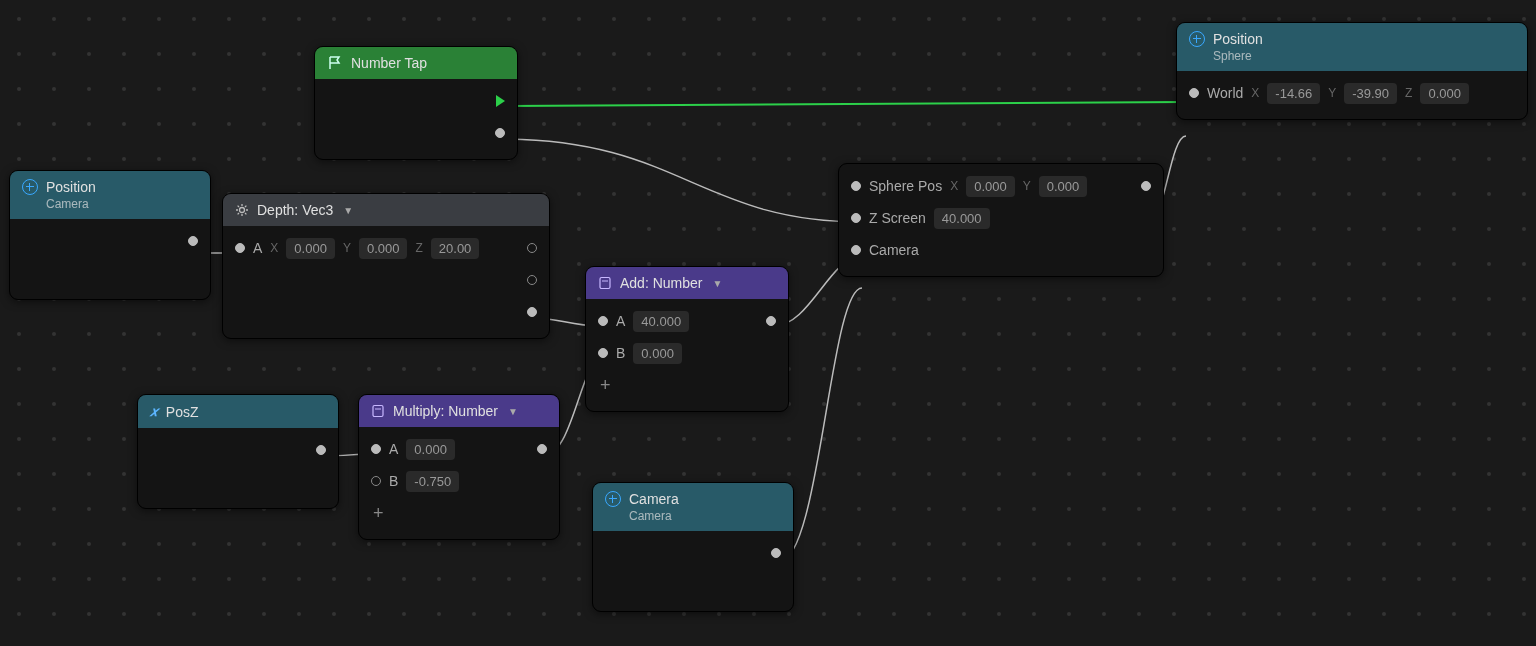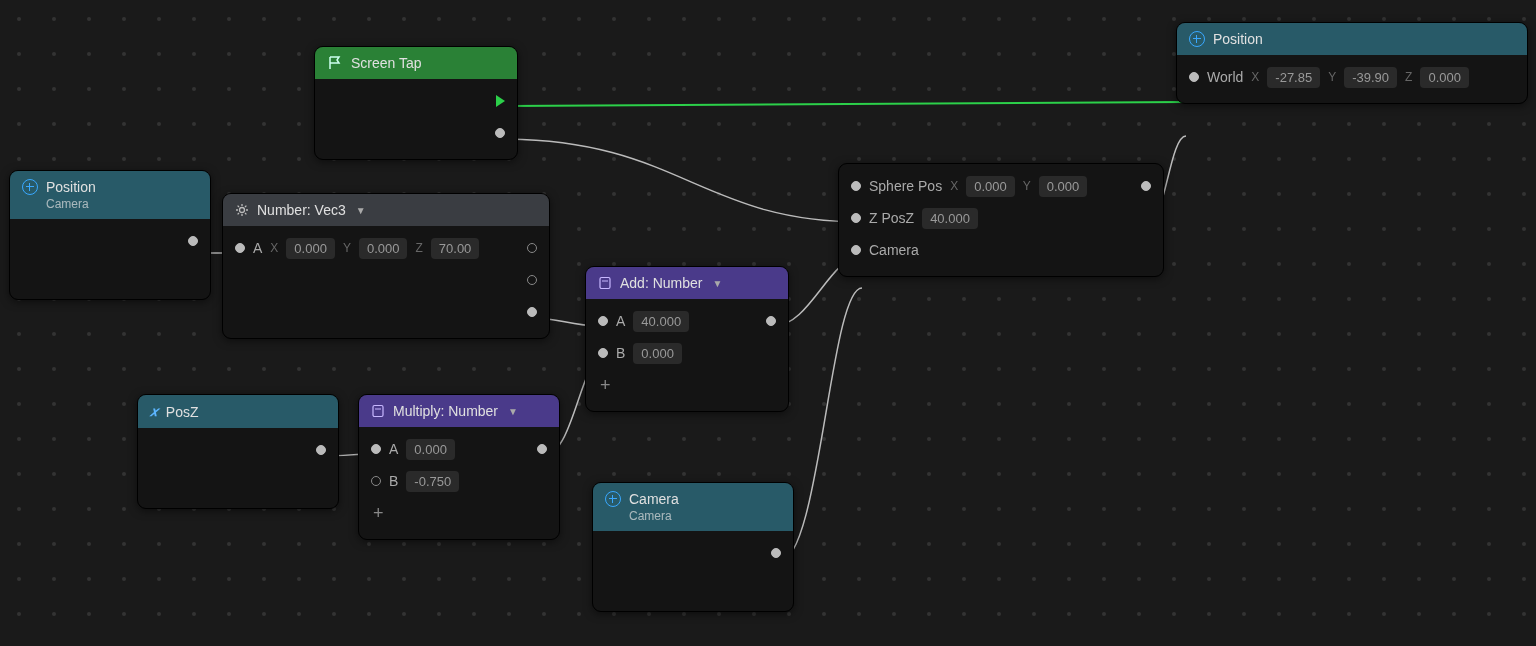--- a/index.html
+++ b/index.html
@@ -950,53 +950,53 @@
     </div>
     <div class="row"></div>
   </div>
 </div>
 
 <div class="node" style="left:314px; top:46px; width:204px;">
   <div class="node-header header-green">
     <svg width="16" height="16">
         <path d="M3 2 L3 14 M3 2 L12 2 L10 5 L12 8 L3 8" stroke="#cfe" stroke-width="1.5" fill="none"></path>
       </svg>
-    <span>Screen Tap</span>
+    <span>Number Tap</span>
   </div>
   <div class="node-body">
     <div class="row">
       <div class="spacer"></div>
       <div class="tri"></div>
     </div>
     <div class="row">
       <div class="spacer"></div>
       <div class="port filled"></div>
     </div>
   </div>
 </div>
 
 <div class="node" style="left:222px; top:193px; width:328px;">
   <div class="node-header header-gray">
     <svg width="14" height="14">
         <circle cx="7" cy="7" r="2.5" stroke="#bbb" fill="none" stroke-width="1.3"></circle>
         <path d="M7 1 L7 3 M7 11 L7 13 M1 7 L3 7 M11 7 L13 7 M2.6 2.6 L4 4 M10 10 L11.4 11.4 M11.4 2.6 L10 4 M4 10 L2.6 11.4" stroke="#bbb" stroke-width="1.3"></path>
       </svg>
-    <span>Number: Vec3</span>
+    <span>Depth: Vec3</span>
     <span class="chev">▼</span>
   </div>
   <div class="node-body">
     <div class="row">
       <div class="port filled"></div>
       <span class="label">A</span>
       <span class="axis-label">X</span>
       <span class="input-box">0.000</span>
       <span class="axis-label">Y</span>
       <span class="input-box">0.000</span>
       <span class="axis-label">Z</span>
-      <span class="input-box">70.00</span>
+      <span class="input-box">20.00</span>
       <div class="spacer"></div>
       <div class="port hollow"></div>
     </div>
     <div class="row">
       <div class="spacer"></div>
       <div class="port hollow"></div>
     </div>
     <div class="row">
       <div class="spacer"></div>
       <div class="port filled"></div>
@@ -1098,42 +1098,43 @@
       <span class="label">Sphere Pos</span>
       <span class="axis-label">X</span>
       <span class="input-box">0.000</span>
       <span class="axis-label">Y</span>
       <span class="input-box">0.000</span>
       <div class="spacer"></div>
       <div class="port filled"></div>
     </div>
     <div class="row">
       <div class="port filled"></div>
-      <span class="label">Z PosZ</span>
+      <span class="label">Z Screen</span>
       <span class="input-box">40.000</span>
     </div>
     <div class="row">
       <div class="port filled"></div>
       <span class="label">Camera</span>
     </div>
   </div>
 </div>
 
 <div class="node" style="left:1176px; top:22px; width:352px;">
   <div class="node-header header-teal" style="display:block;">
     <div style="display:flex;align-items:center;gap:8px;">
       <span class="icon-plus-circle"></span>
       <span>Position</span>
     </div>
+    <div class="sub-title">Sphere</div>
   </div>
   <div class="node-body">
     <div class="row">
       <div class="port filled"></div>
       <span class="label">World</span>
       <span class="axis-label">X</span>
-      <span class="input-box">-27.85</span>
+      <span class="input-box">-14.66</span>
       <span class="axis-label">Y</span>
       <span class="input-box">-39.90</span>
       <span class="axis-label">Z</span>
       <span class="input-box">0.000</span>
     </div>
   </div>
 </div>
 
 </body></html>

